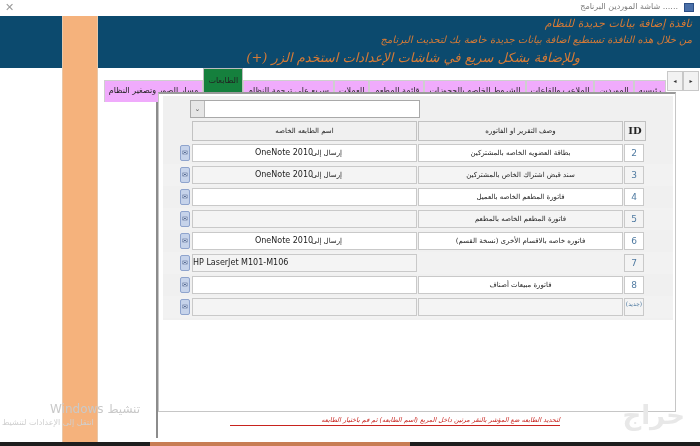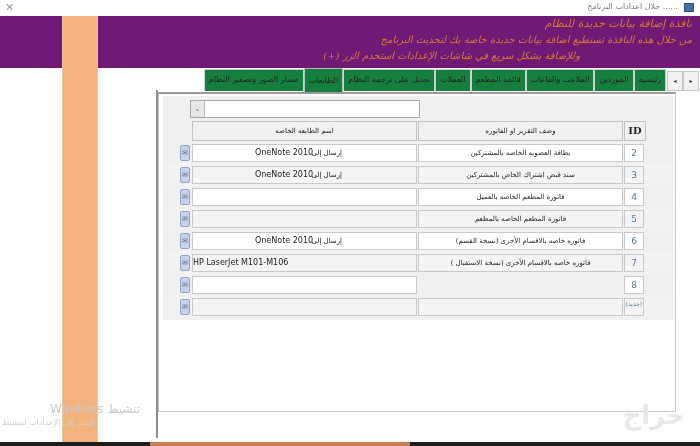--- a/index.html
+++ b/index.html
@@ -7,38 +7,38 @@
     font-family: "DejaVu Sans", sans-serif; }
   .root { position: relative; width: 700px; height: 446px; background: #ffffff; }
 
   
   .titlebar { position: absolute; left: 0; top: 0; width: 700px; height: 16px; background: #ffffff; }
   .close-x { position: absolute; left: 5px; top: 1px; font-size: 11px; color: #9a9a9a; }
   .title-text { position: absolute; right: 22px; top: 2px; font-size: 8px; color: #7b7b7b; direction: rtl; }
   .title-icon { position: absolute; right: 6px; top: 3px; width: 10px; height: 9px; background: #4a6fa8; border: 1px solid #2c4f86; }
 
   
-  .header { position: absolute; left: 0; top: 16px; width: 700px; height: 52px; background: #701a75; }
+  .header { position: absolute; left: 0; top: 16px; width: 700px; height: 52px; background: #0c4a6e; }
   .header-line { position: absolute; right: 8px; font-family: "DejaVu Serif", serif; font-style: italic;
     color: #d57a36; direction: rtl; white-space: nowrap; }
   .hl1 { top: 1px; font-size: 11px; }
   .hl2 { top: 18px; font-size: 10px; }
-  .hl3 { top: 34px; right: 120px; font-size: 10px; }
+  .hl3 { top: 34px; right: 120px; font-size: 13px; }
 
   
   .orange-strip { position: absolute; left: 62px; top: 16px; width: 36px; height: 430px; background: #f5b27c;
     border-left: 1px solid #e8c7a8; border-right: 1px solid #e8c7a8; }
 
   
   .left-divider { position: absolute; left: 156px; top: 90px; width: 2px; height: 348px; background: #8c8c8c; }
 
   
   .tabs { position: absolute; left: 152px; top: 68px; width: 548px; height: 25px; direction: rtl; display: flex; }
-  .tab { height: 22px; margin-top: 1px; padding: 0 4px; font-size: 8px; line-height: 20px; color: #222;
-    background: #15803d; border: 1px solid #cfcfcf; border-bottom: none; white-space: nowrap; }
+  .tab { height: 22px; margin-top: 12px; padding: 0 4px; font-size: 8px; line-height: 20px; color: #222;
+    background: #f0abfc; border: 1px solid #cfcfcf; border-bottom: none; white-space: nowrap; }
   .tab.active { background: #15803d; margin-top: 0; height: 25px; line-height: 24px; border-color: #bdbdbd; }
   .tab-nav { position: absolute; top: 71px; width: 16px; height: 20px; background: #f2f2f2; border: 1px solid #c8c8c8;
     font-size: 6px; text-align: center; line-height: 18px; color: #333; }
 
   
   .panel { position: absolute; left: 158px; top: 92px; width: 518px; height: 320px; background: #ffffff;
     border: 1px solid #c6c6c6; border-top: 2px solid #9a9a9a; }
   .subform { position: absolute; left: 163px; top: 96px; width: 510px; height: 224px; background: #f0f0f0; }
 
   .combo { position: absolute; left: 190px; top: 100px; width: 230px; height: 18px; background: #ffffff; border: 1px solid #a9a9a9; }
@@ -81,43 +81,44 @@
   .taskbar { position: absolute; left: 0; top: 442px; width: 700px; height: 4px; background: #1e1e1e; }
   .taskbar-accent { position: absolute; left: 150px; top: 442px; width: 260px; height: 4px; background: #c87d54; }
 </style>
 </head>
 <body>
 
 <div class="root">
 
   <div class="titlebar">
     <span class="close-x">✕</span>
-    <span class="title-text">...... خلال اعدادات البرنامج</span>
+    <span class="title-text">...... شاشة الموردين البرنامج</span>
     <span class="title-icon"></span>
   </div>
 
   <div class="header">
     <div class="header-line hl1">نافذة إضافة بيانات جديدة للنظام</div>
     <div class="header-line hl2">من خلال هذه النافذة تستطيع اضافة بيانات جديدة خاصة بك لتحديث البرنامج</div>
     <div class="header-line hl3">وللإضافة بشكل سريع في شاشات الإعدادات استخدم الزر (+)</div>
   </div>
 
   <div class="orange-strip"></div>
   <div class="left-divider"></div>
 
   <div class="tab-nav" style="left:683px;">▸</div>
   <div class="tab-nav" style="left:667px;">◂</div>
 
   <div class="tabs" style="right:34px; left:auto; width:auto;">
     <div class="tab">رئيسيه</div>
     <div class="tab">الموردين</div>
     <div class="tab">الملاعب والقاعات</div>
+    <div class="tab">الشروط الخاصه بالحجوزات</div>
     <div class="tab">قائمة المطعم</div>
     <div class="tab">العملات</div>
-    <div class="tab">تعديل على ترجمة النظام</div>
+    <div class="tab">سريع على ترجمة النظام</div>
     <div class="tab active">الطابعات</div>
     <div class="tab">مسار الصور وتصغير النظام</div>
   </div>
 
   <div class="panel"></div>
   <div class="subform"></div>
 
   <div class="combo">
     <div class="combo-btn">⌄</div>
   </div>
@@ -174,39 +175,40 @@
     </div>
     <div class="cell c-desc">فاتوره خاصه بالاقسام الأخرى (نسخة القسم)</div>
     <div class="cell c-id">6</div>
   </div>
 
   <div class="row alt" style="top:252px;">
     <div class="mail-btn">✉</div>
     <div class="cell c-printer">
       <span class="p-en full">HP LaserJet M101-M106</span>
     </div>
-    <div class="cell c-desc">فاتوره خاصه بالاقسام الأخرى (نسخة الاستقبال )</div>
     <div class="cell c-id">7</div>
   </div>
 
   <div class="row" style="top:274px;">
     <div class="mail-btn">✉</div>
     <div class="cell c-printer">
       <span class="p-en full"></span>
     </div>
+    <div class="cell c-desc">فاتورة مبيعات أصناف</div>
     <div class="cell c-id">8</div>
   </div>
 
   <div class="row alt" style="top:296px;">
     <div class="mail-btn">✉</div>
     <div class="cell c-printer"></div>
     <div class="cell c-desc"></div>
     <div class="cell c-id new-id">(جديد)</div>
   </div>
 
+  <div class="footer-note">لتحديد الطابعه ضع المؤشر بالنقر مرتين داخل المربع (اسم الطابعه) ثم قم باختيار الطابعه</div>
 
   <div class="watermark">حراج</div>
 
   <div class="activate-1">
     <span>Windows</span>
     <span class="ar">تنشيط</span>
   </div>
   <div class="activate-2">انتقل إلى الإعدادات لتنشيط</div>
 
   <div class="taskbar"></div>

